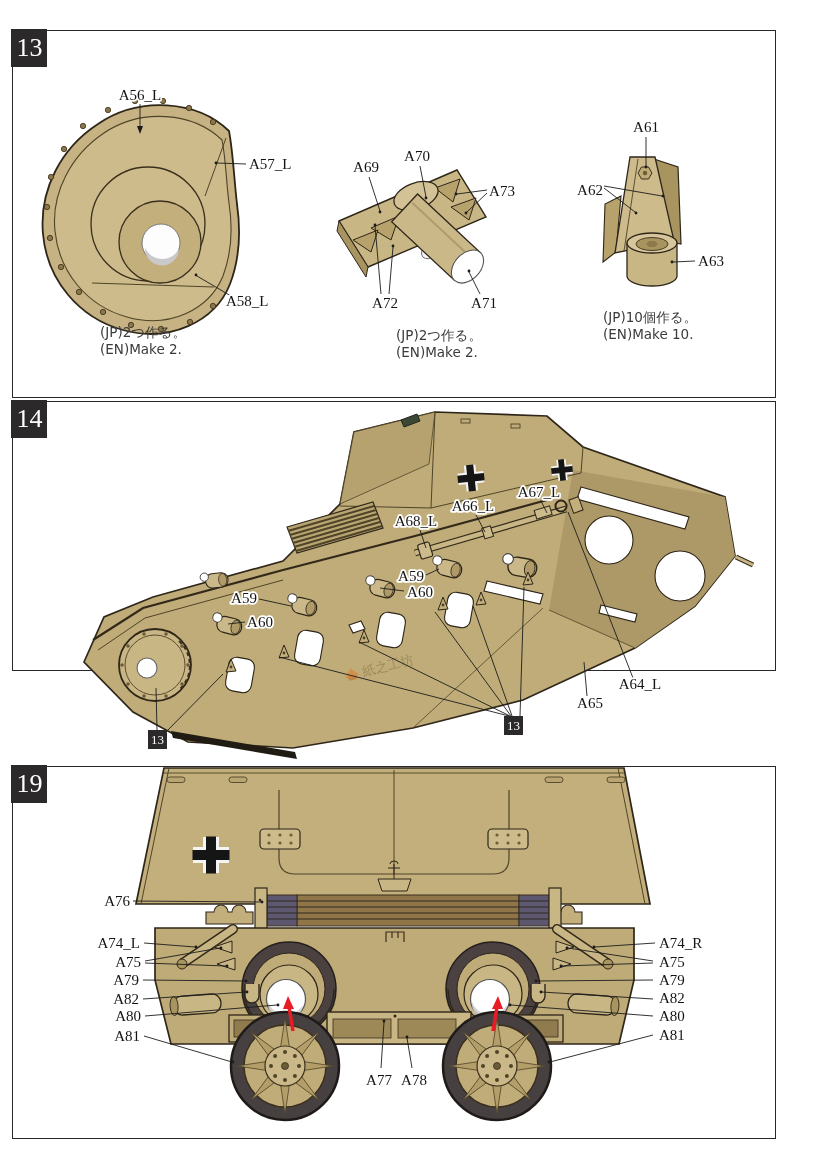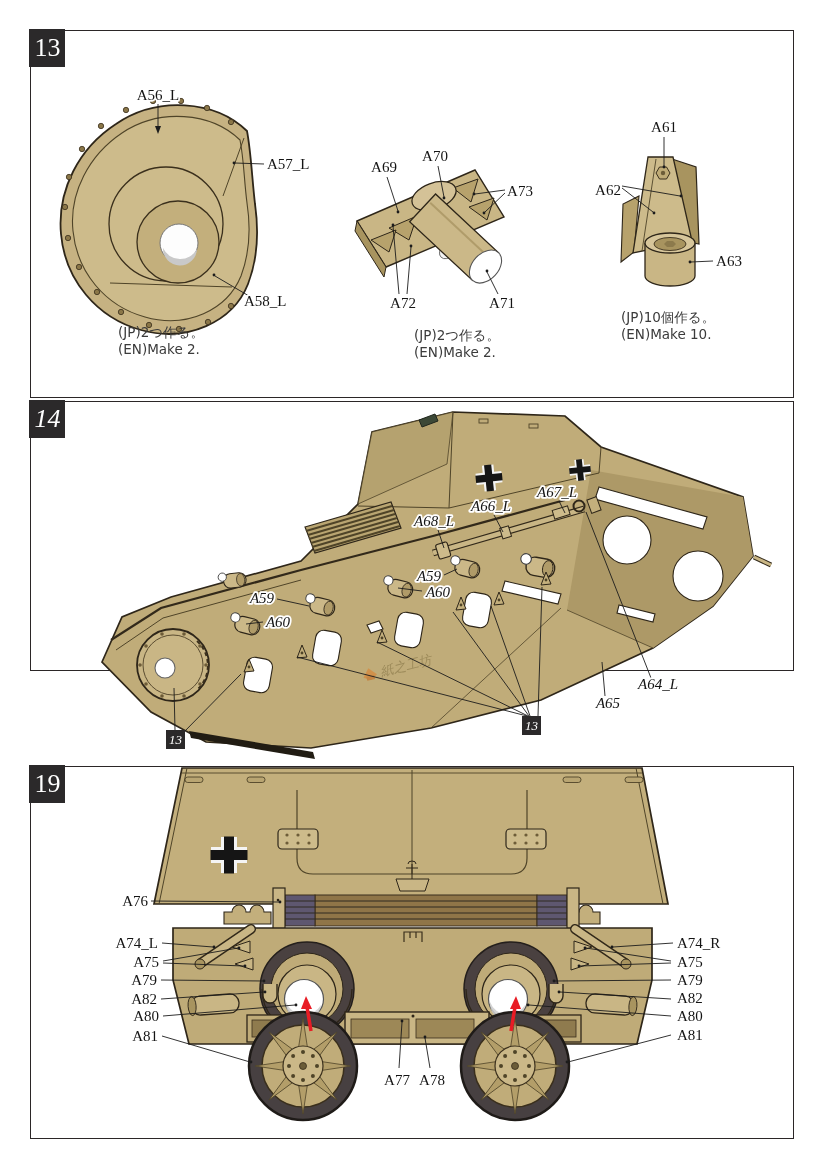--- a/index.html
+++ b/index.html
@@ -1,19 +1,19 @@
 <!DOCTYPE html>
 <html><head>
 <meta charset="utf-8">
 <style>
   html,body{margin:0;padding:0;background:#ffffff;}
   body{width:827px;height:1169px;position:relative;font-family:"Liberation Sans",sans-serif;}
-  .panel{position:absolute;left:30px;width:764px;border:1.6px solid #2b2627;background:#ffffff;box-sizing:border-box;}
+  .panel{position:absolute;left:12px;width:764px;border:1.6px solid #2b2627;background:#ffffff;box-sizing:border-box;}
   #panel13{top:30px;height:368px;}
-  #panel14{top:401px;height:270px;font-style:italic;}
+  #panel14{top:401px;height:270px;}
   #panel15{top:766px;height:373px;}
   .step-badge{position:absolute;left:-1.6px;top:-1.6px;width:36px;height:38px;background:#2b292a;color:#ffffff;
     display:flex;align-items:center;justify-content:center;
     font-family:"Liberation Serif","DejaVu Serif",serif;font-size:26px;z-index:5;}
   .panel svg{position:absolute;left:0;top:0;}
   .lbl{font-family:"Liberation Serif","DejaVu Serif",serif;font-size:15px;fill:#141414;
        stroke:#ffffff;stroke-width:3.5px;paint-order:stroke;stroke-linejoin:round;}
   .cap{font-family:"DejaVu Sans","Liberation Sans",sans-serif;font-size:13.5px;fill:#3b3b3b;}
   .ldr{stroke:#1c1c1c;stroke-width:0.9;fill:none;}
   .mini{font-family:"Liberation Serif","DejaVu Serif",serif;font-size:13px;fill:#ffffff;stroke:none;}

